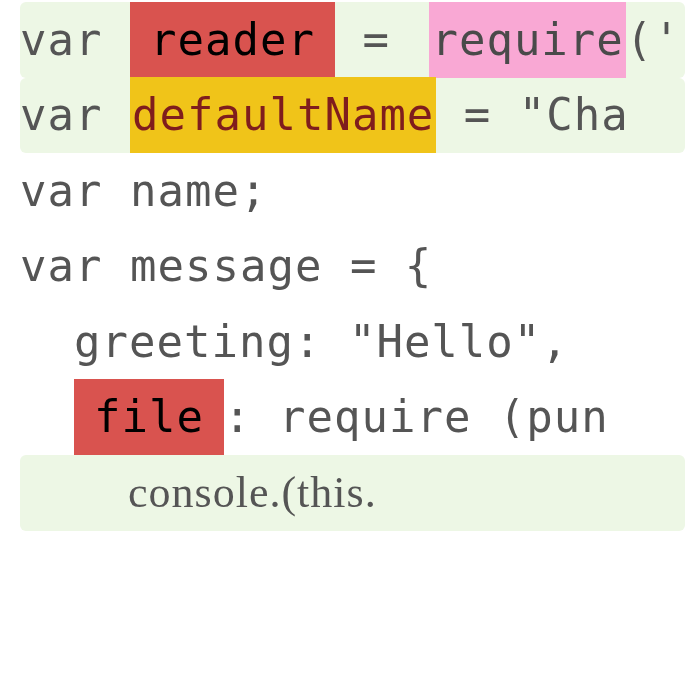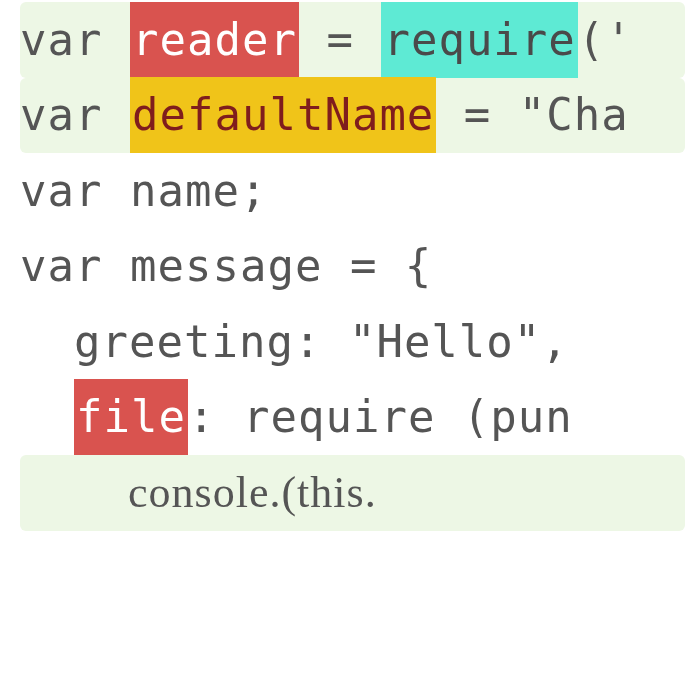--- a/index.html
+++ b/index.html
@@ -30,27 +30,28 @@
       border-radius: 6px;
     }
     .line.green-bg {
       background: #edf7e5;
     }
     .tok {
       display: inline;
     }
     .hl-red {
       background: #d9534f;
-      color: #ffffff;
-      padding: 0 2px;
+      color: #000000;
+      padding: 0 20px;
     }
     .hl-cyan {
-      background: #5eead4;
+      background: #f9a8d4;
       color: #4a4a4a;
       padding: 0 2px;
+      margin-left: 12px;
     }
     .hl-yellow {
       background: #f0c419;
       color: #7f1d1d;
       padding: 0 2px;
     }
     .indent1 {
       padding-left: 54px;
     }
     .indent2 {

